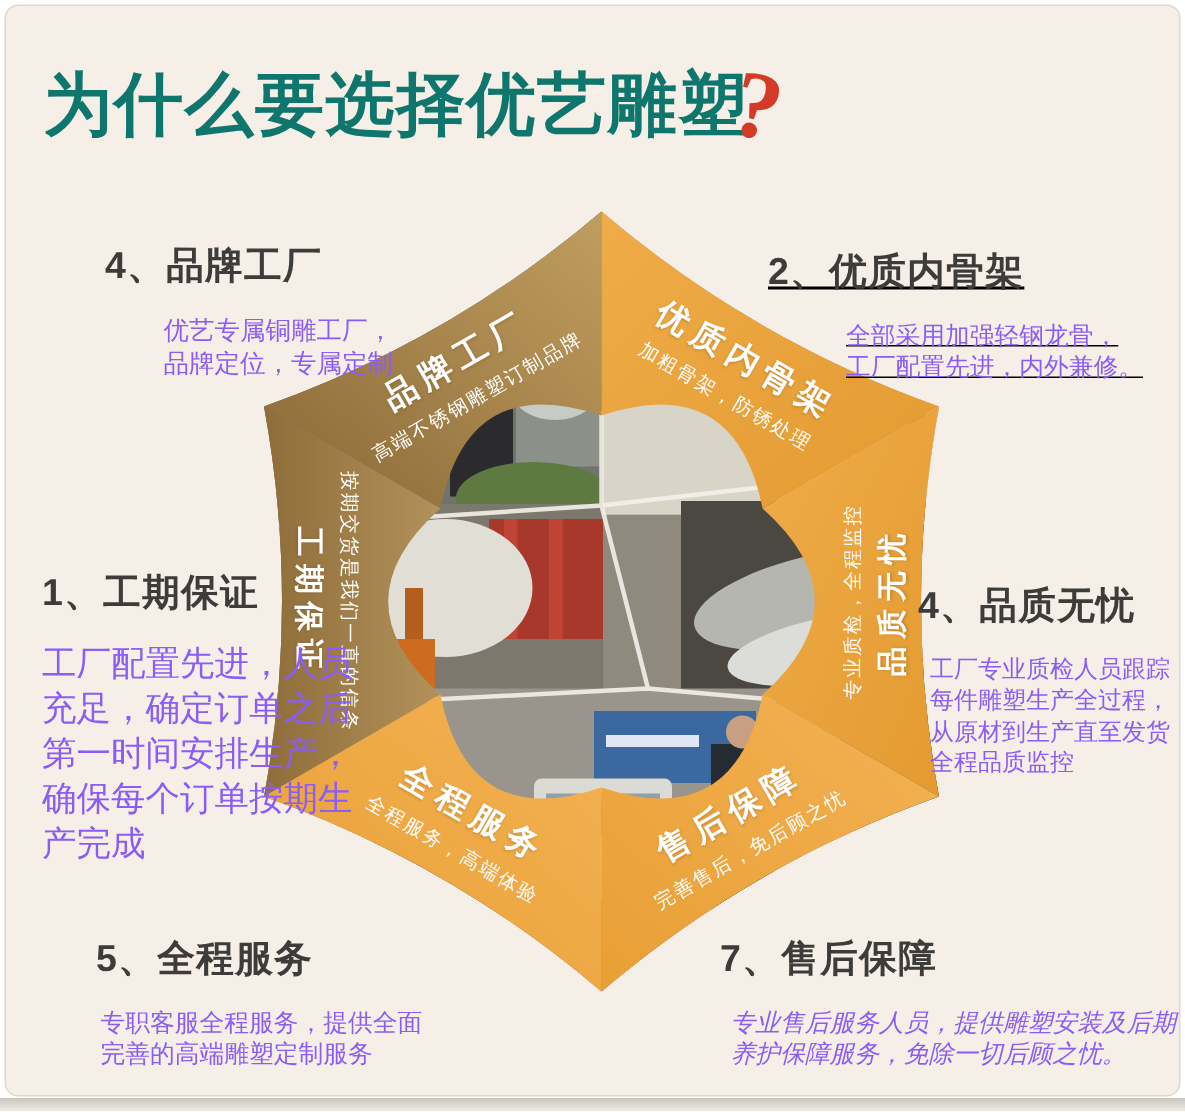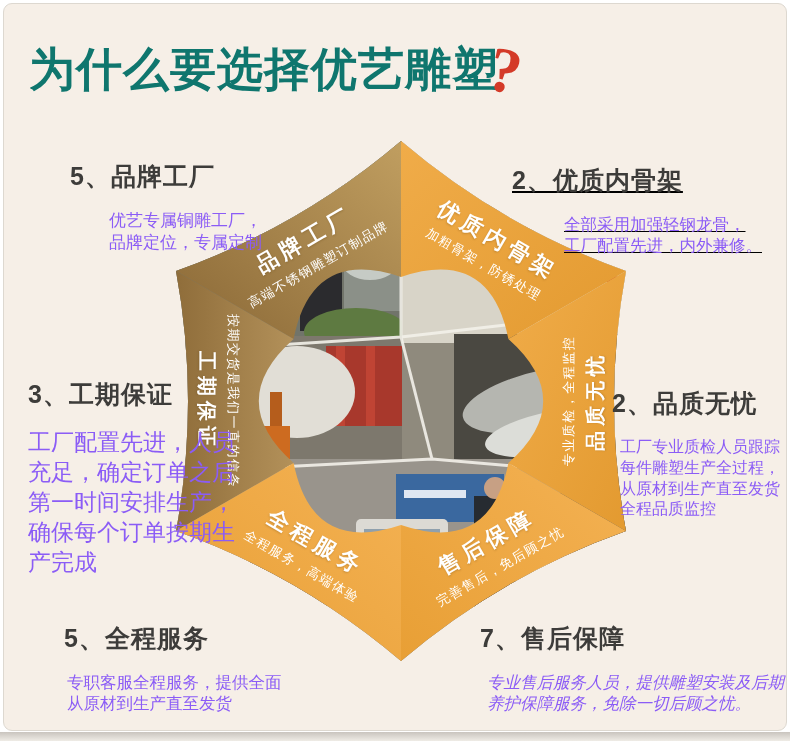--- a/index.html
+++ b/index.html
@@ -195,48 +195,48 @@
     <div class="seg seg-bl">
       <div class="seg-title">全程服务</div>
       <div class="seg-sub">全程服务，高端体验</div>
     </div>
     <div class="seg seg-br">
       <div class="seg-title">售后保障</div>
       <div class="seg-sub">完善售后，免后顾之忧</div>
     </div>
 
     <div class="feature f1">
-      <div class="heading">5、品牌工厂</div>
+      <div class="heading">4、品牌工厂</div>
       <div class="body">优艺专属铜雕工厂，
 品牌定位，专属定制</div>
     </div>
     <div class="feature f2">
       <div class="heading">2、优质内骨架</div>
       <div class="body">全部采用加强轻钢龙骨，
 工厂配置先进，内外兼修。</div>
     </div>
     <div class="feature f3">
-      <div class="heading">3、工期保证</div>
+      <div class="heading">1、工期保证</div>
       <div class="body">工厂配置先进，人员
 充足，确定订单之后
 第一时间安排生产，
 确保每个订单按期生
 产完成</div>
     </div>
     <div class="feature f4">
-      <div class="heading">2、品质无忧</div>
+      <div class="heading">4、品质无忧</div>
       <div class="body">工厂专业质检人员跟踪
 每件雕塑生产全过程，
 从原材到生产直至发货
 全程品质监控</div>
     </div>
     <div class="feature f5">
       <div class="heading">5、全程服务</div>
       <div class="body">专职客服全程服务，提供全面
-从原材到生产直至发货</div>
+完善的高端雕塑定制服务</div>
     </div>
     <div class="feature f6">
       <div class="heading">7、售后保障</div>
       <div class="body">专业售后服务人员，提供雕塑安装及后期
 养护保障服务，免除一切后顾之忧。</div>
     </div>
 
   </div>
   <div class="bottom-strip"></div>
 </div>

